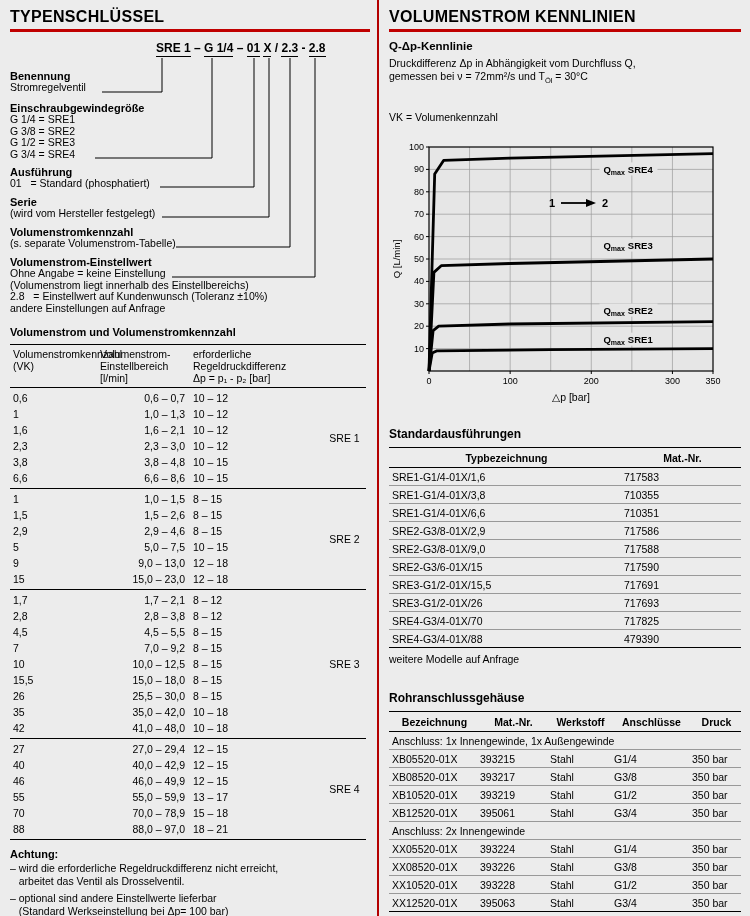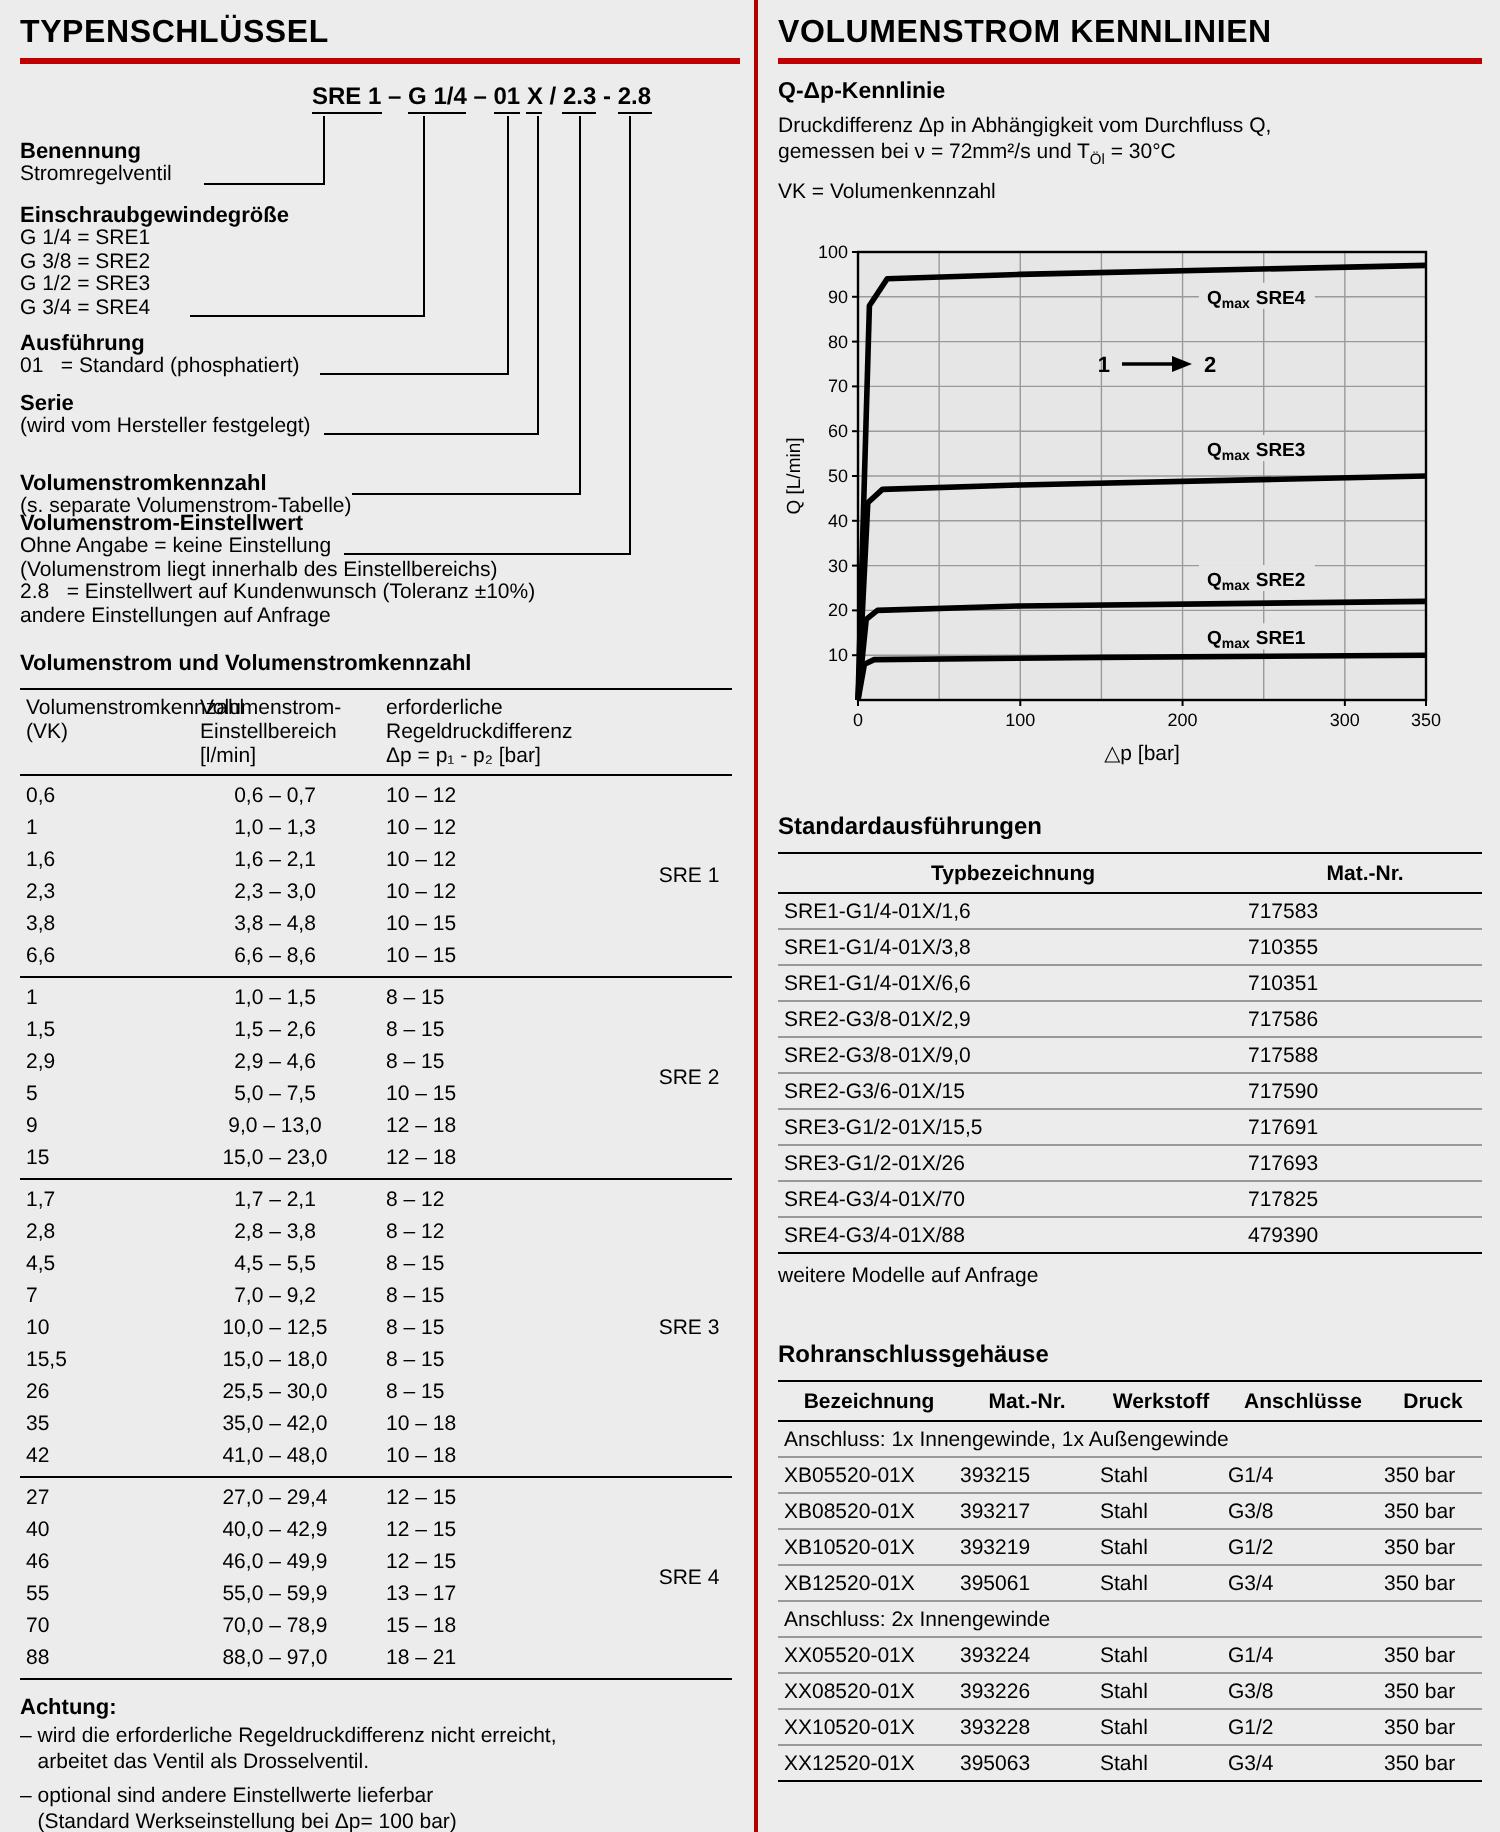--- a/index.html
+++ b/index.html
@@ -31,34 +31,34 @@
   .vtable { width:356px; border-top:1.2px solid #000; }
   .vt-header { display:flex; border-bottom:1px solid #000; padding:3px 0; }
   .vt-h { white-space:pre-wrap; line-height:12px; font-size:10.5px; }
   .vt-h.h1 { width:80px;  padding-left:3px; }
   .vt-h.h2 { width:95px;  padding-left:10px; }
   .vt-h.h3 { width:125px; padding-left:8px; }
   .vt-group { display:flex; border-bottom:1px solid #000;gap:13px; }
   .vt-rows  { width:300px; padding:2px 0; }
   .vt-row   { display:flex; height:16px; line-height:16px; }
   .vt-c1 { width:80px;  padding-left:3px; }
-  .vt-c2 { width:95px;  text-align:center; }
+  .vt-c2 { width:95px;  text-align:right; }
   .vt-c3 { width:125px; padding-left:8px; }
   .vt-glabel { flex:1; display:flex; align-items:center; justify-content:center; }
 
   
   .notes { margin-top:8px; }
   .notes-title { font-weight:bold; font-size:11px; margin-bottom:2px; }
   .note-item { white-space:pre-wrap; line-height:12.5px; margin-bottom:5px; }
 
   
   .chart-sub  { font-weight:bold; font-size:11.5px; margin:2px 0 5px 0; }
   .chart-desc { line-height:13px; }
   .chart-desc sub { font-size:7.5px; }
-  .vk-note { margin-top:4px; }
+  .vk-note { margin-top:24px; }
   .chart-wrap { margin:15px 0 12px 0; }
   .chart-wrap svg { font-family:inherit; display:block; }
 
   .tbl-title { font-weight:bold; font-size:12px; margin:20px 0 6px 0; }
   .tbl-title.second { margin-top:26px; }
   table { border-collapse:collapse; width:100%; font-size:10.5px;
           border-top:1.2px solid #000; border-bottom:1.2px solid #000; }
   th { text-align:center; font-weight:bold; border-bottom:1px solid #000; padding:3.5px 0 3.5px 3px; }
   td { text-align:left; border-bottom:0.8px solid #999; padding:2.5px 0 2.5px 3px; }
   tbody:last-of-type tr:last-child td { border-bottom:none; }
@@ -97,21 +97,21 @@
 G 3/4 = SRE4</div>
     </div>
     <div class="tk-group" style="top:126px">
       <div class="tk-gtitle">Ausführung</div>
       <div class="tk-glines">01   = Standard (phosphatiert)</div>
     </div>
     <div class="tk-group" style="top:156px">
       <div class="tk-gtitle">Serie</div>
       <div class="tk-glines">(wird vom Hersteller festgelegt)</div>
     </div>
-    <div class="tk-group" style="top:196px">
+    <div class="tk-group" style="top:186px">
       <div class="tk-gtitle">Volumenstromkennzahl</div>
       <div class="tk-glines">(s. separate Volumenstrom-Tabelle)</div>
     </div>
     <div class="tk-group" style="top:216px">
       <div class="tk-gtitle">Volumenstrom-Einstellwert</div>
       <div class="tk-glines">Ohne Angabe = keine Einstellung
 (Volumenstrom liegt innerhalb des Einstellbereichs)
 2.8   = Einstellwert auf Kundenwunsch (Toleranz ±10%)
 andere Einstellungen auf Anfrage</div>
     </div>

